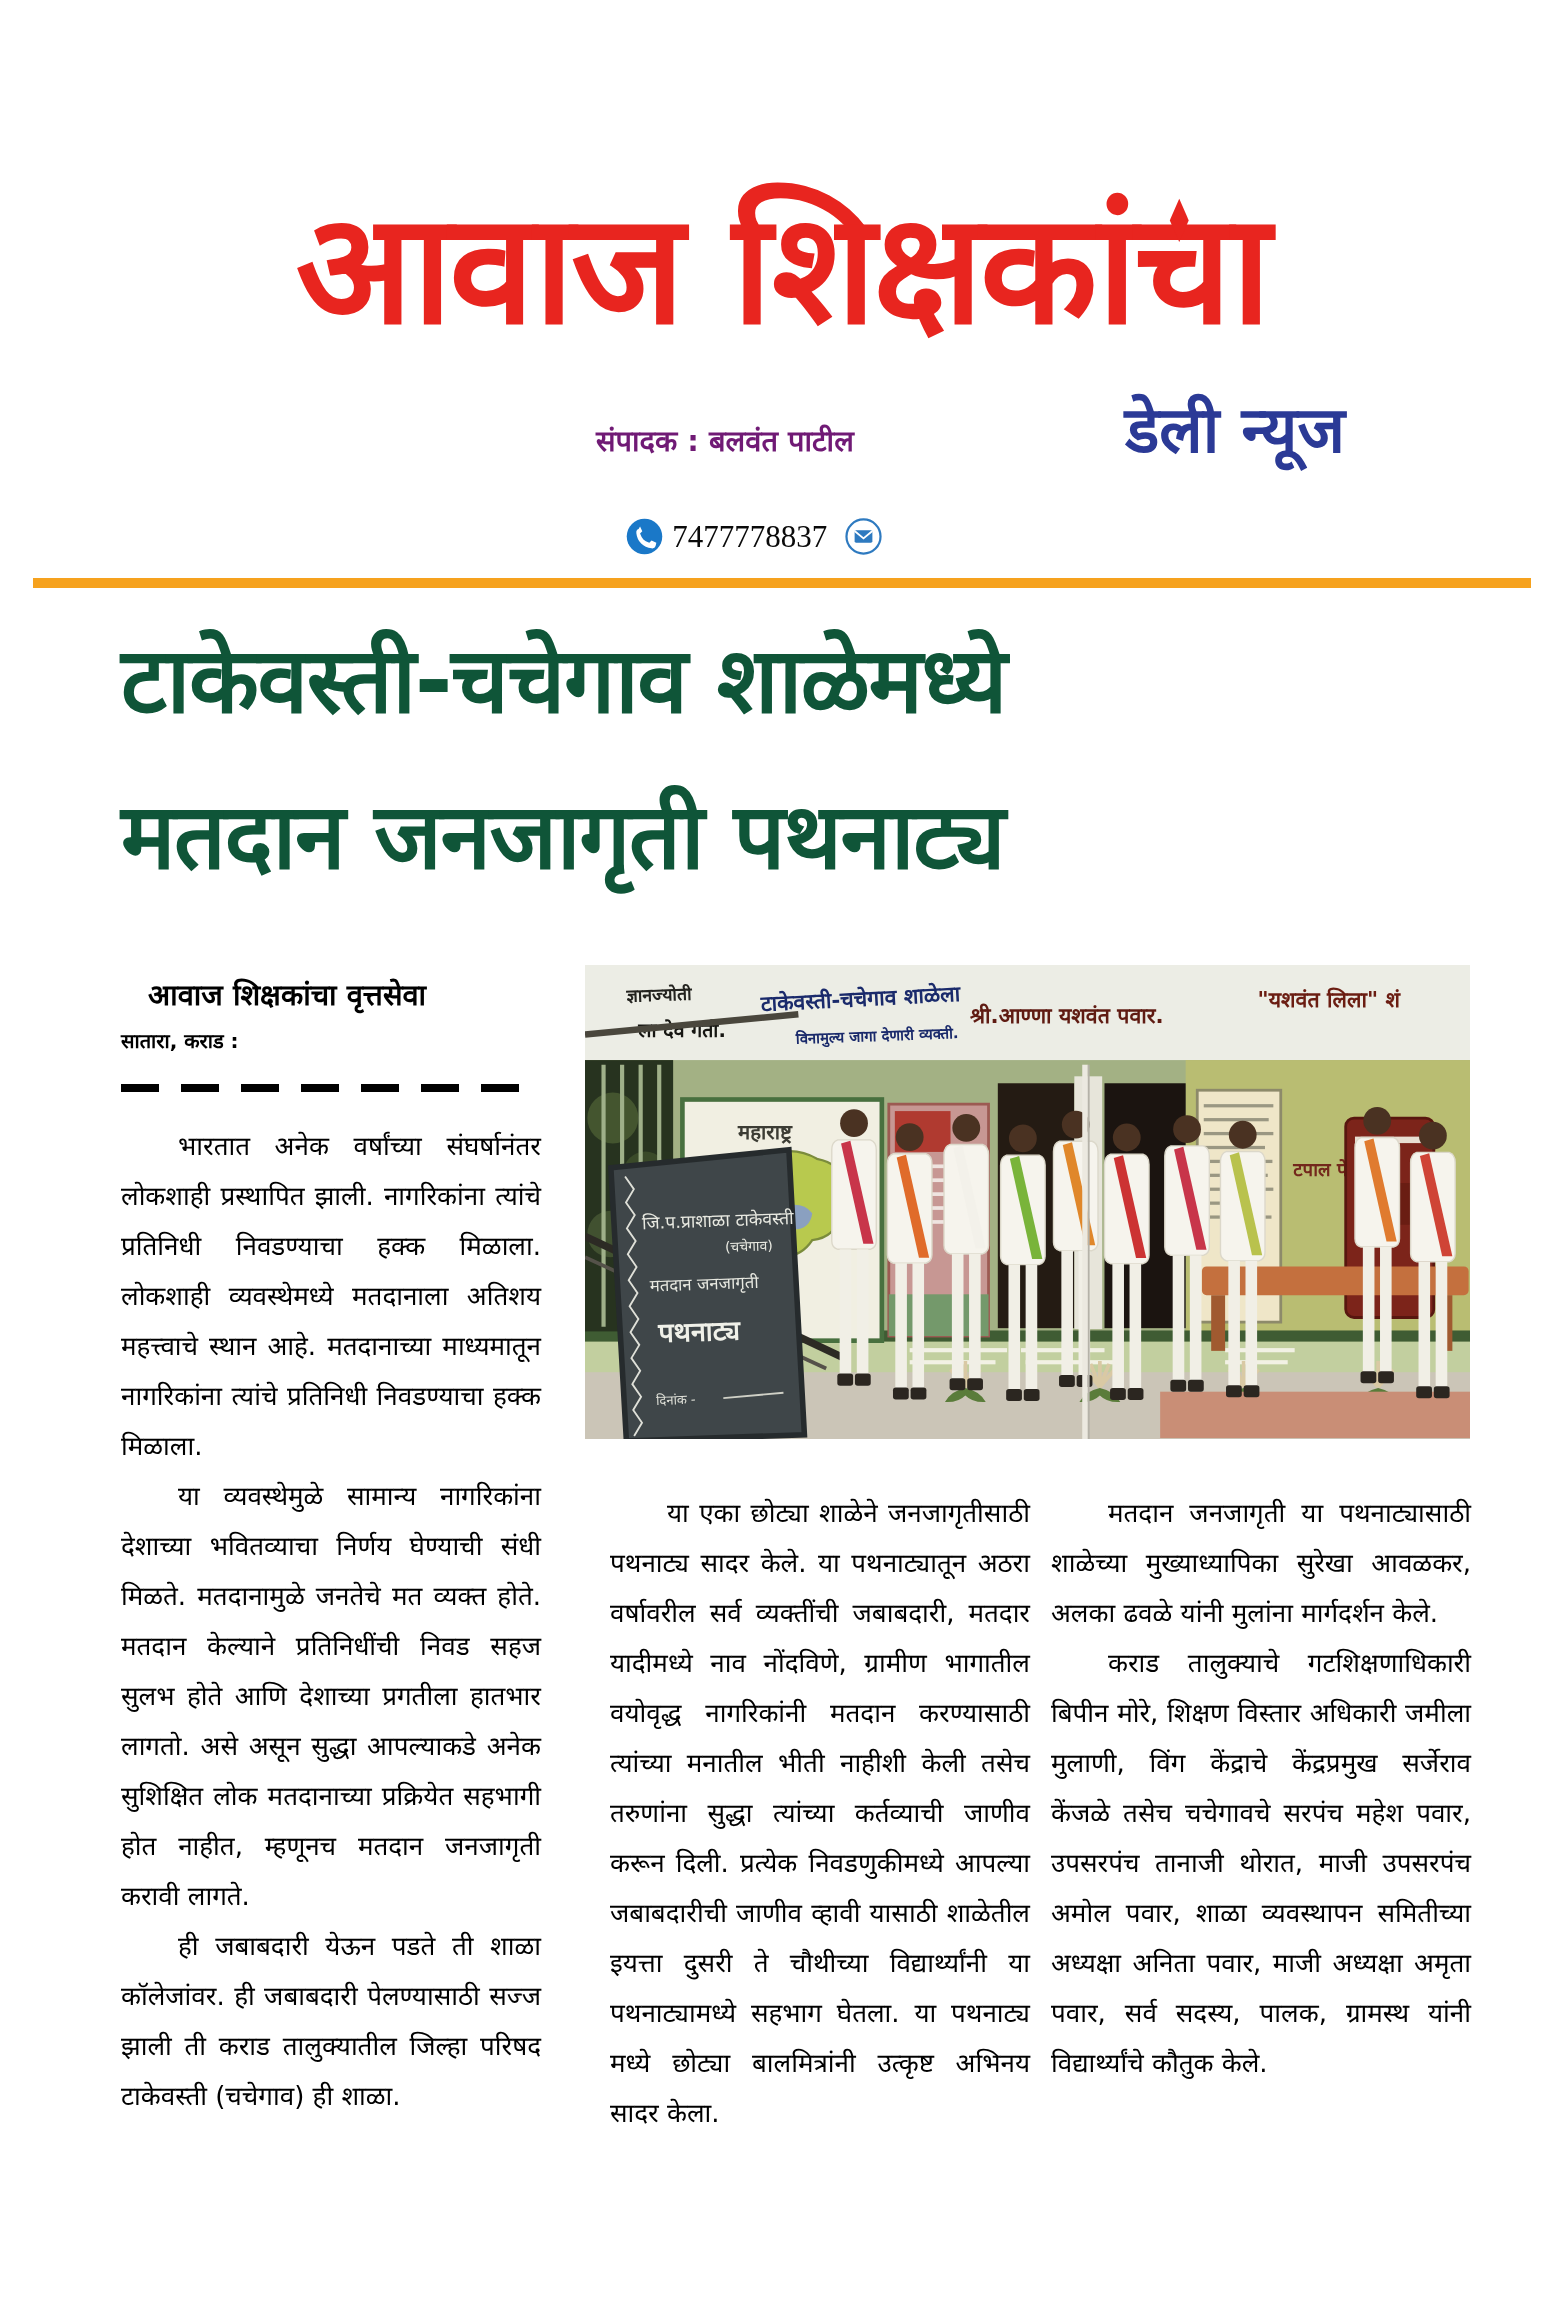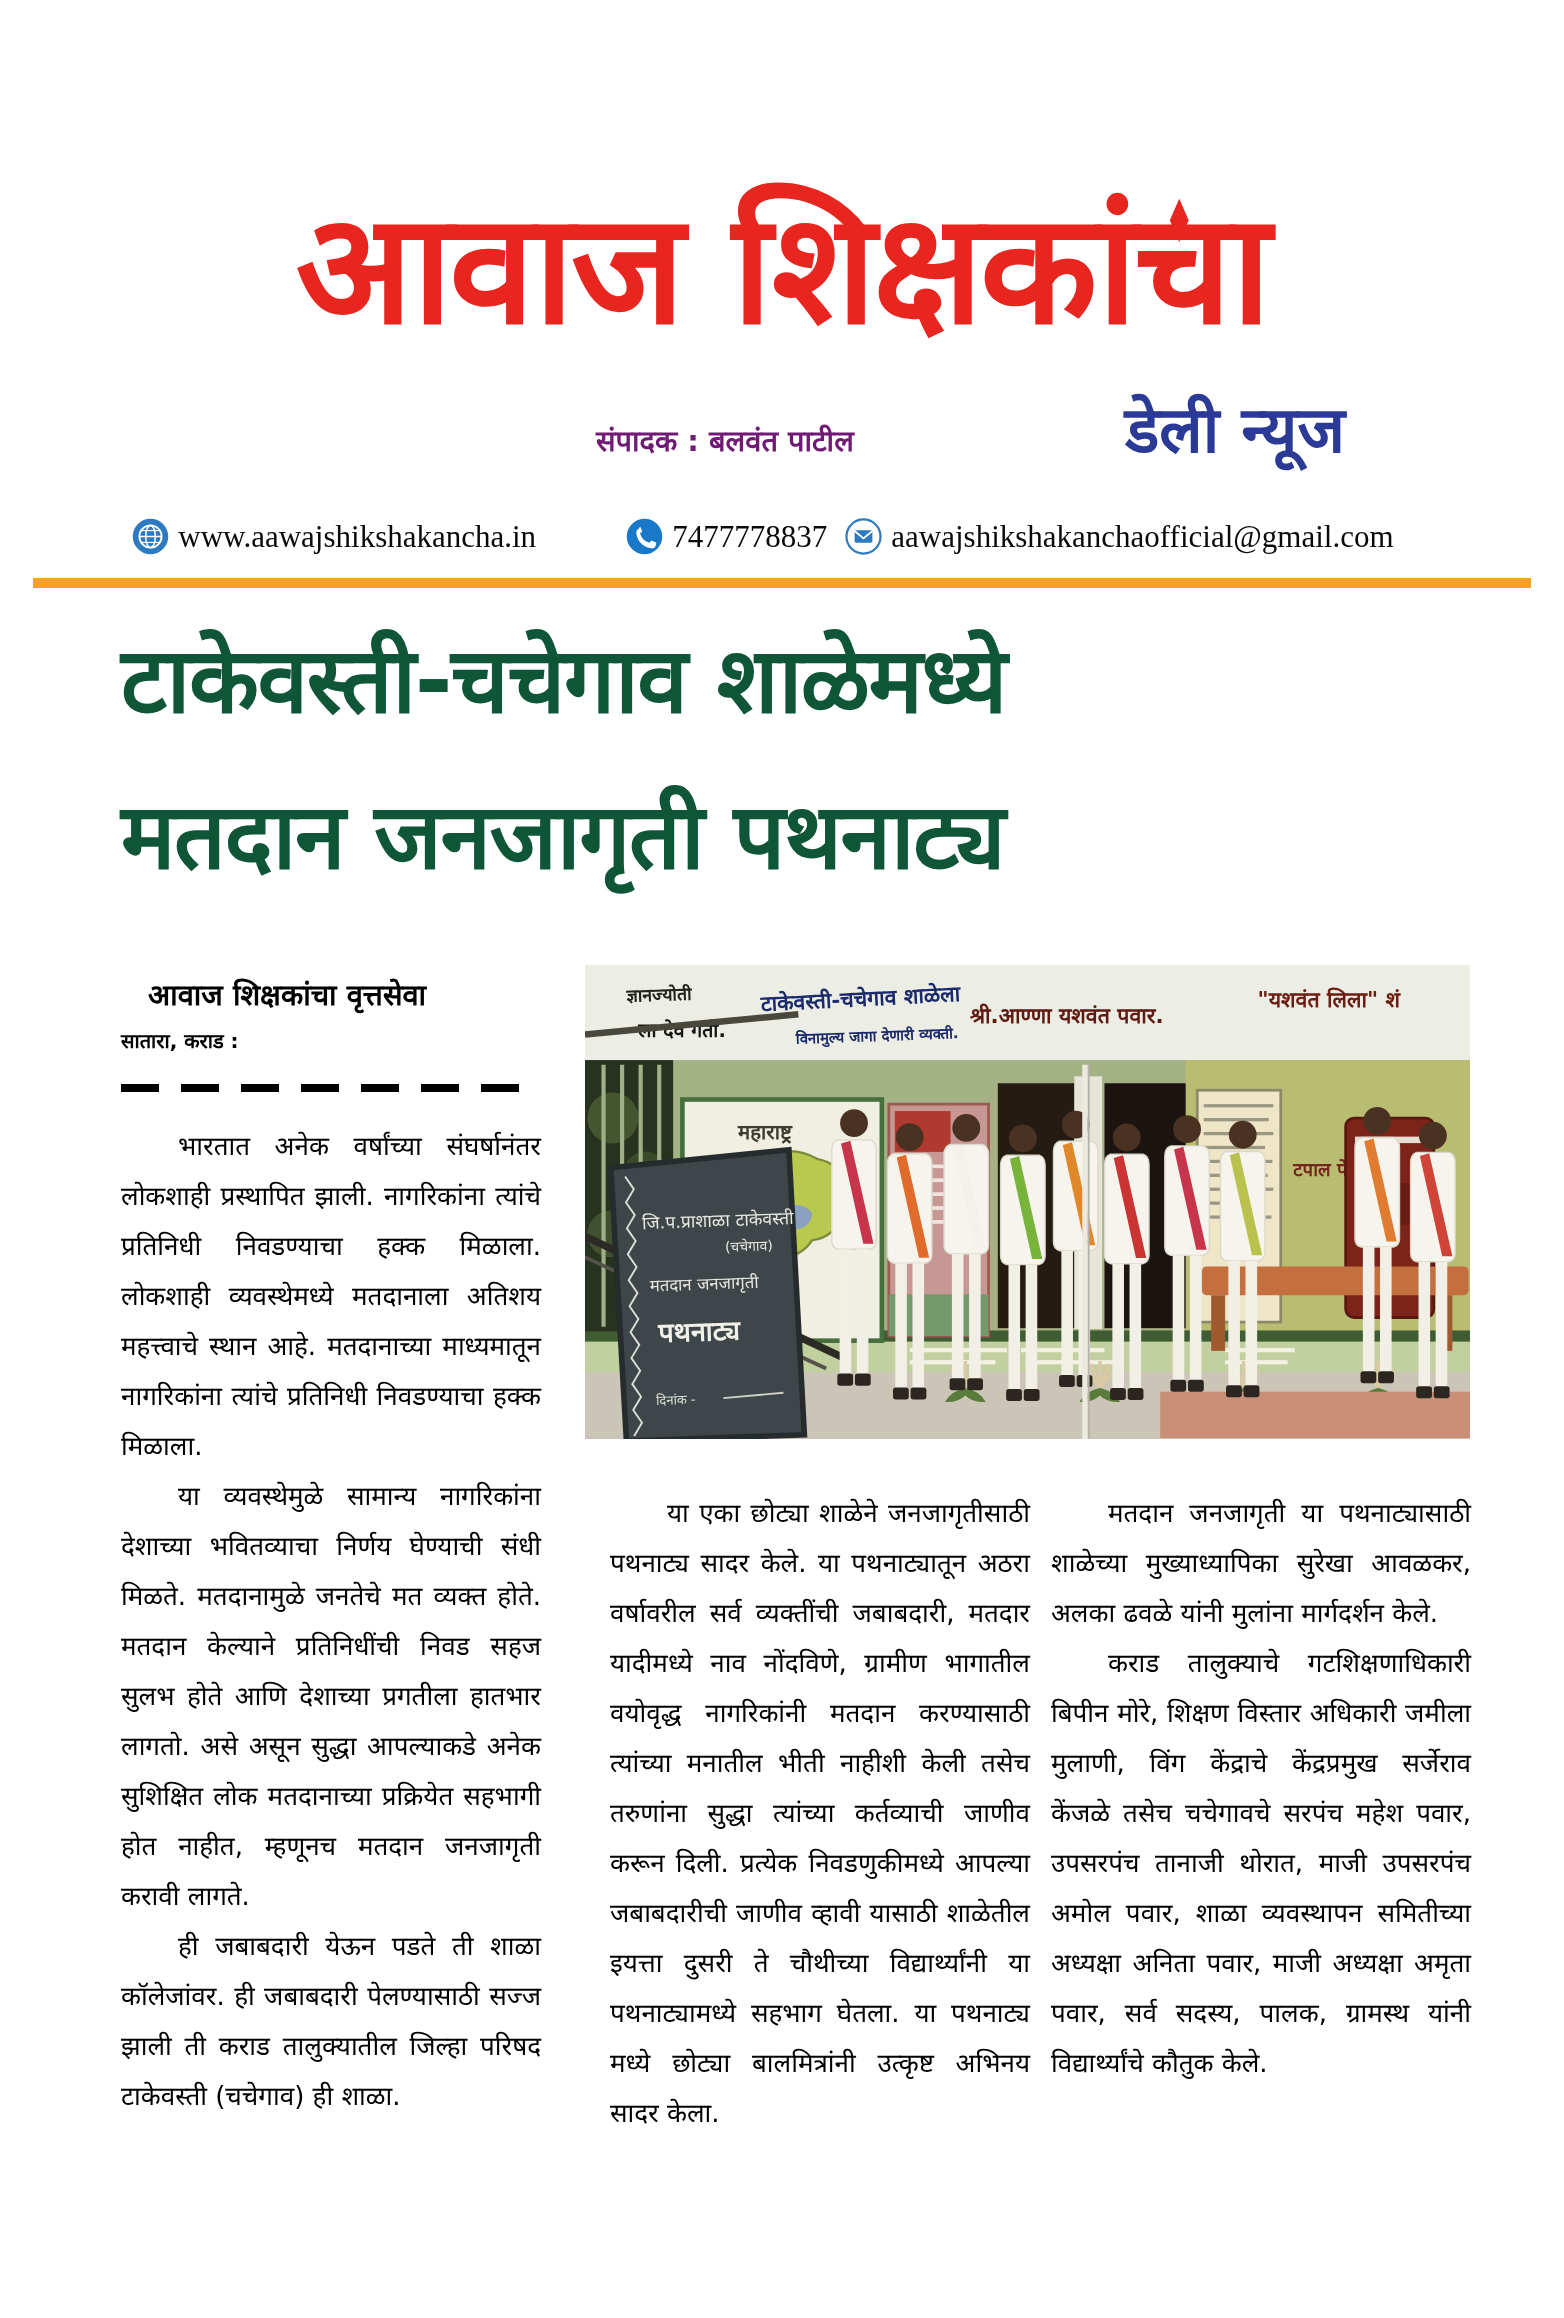--- a/index.html
+++ b/index.html
@@ -48,45 +48,33 @@
 <body>
 
 <div class="page">
 
 
   <div class="masthead-title">आवाज शिक्षकांचा</div>
   <div class="ornament">◆</div>
   <div class="editor-line">संपादक : बलवंत पाटील</div>
   <div class="edition">डेली न्यूज</div>
 
-  <div class="contact-item ci-1">
-    <svg viewBox="0 0 100 100">
-      <circle cx="50" cy="50" r="48" fill="#2e7ac0"></circle>
-      <circle cx="50" cy="50" r="30" fill="none" stroke="#fff" stroke-width="5"></circle>
-      <ellipse cx="50" cy="50" rx="13" ry="30" fill="none" stroke="#fff" stroke-width="4"></ellipse>
-      <line x1="20" y1="50" x2="80" y2="50" stroke="#fff" stroke-width="4"></line>
-      <line x1="24" y1="34" x2="76" y2="34" stroke="#fff" stroke-width="3"></line>
-      <line x1="24" y1="66" x2="76" y2="66" stroke="#fff" stroke-width="3"></line>
-    </svg>
-    <span>www.aawajshikshakancha.in</span>
-  </div>
   <div class="contact-item ci-2">
     <svg viewBox="0 0 100 100">
       <circle cx="50" cy="50" r="48" fill="#1a78c8"></circle>
       <path d="M34 30 q-7 2 -6 11 q2 17 13 28 q11 11 28 13 q9 1 11 -6 l2 -9 -13 -6 -6 6 q-11 -4 -16 -9 q-5 -5 -9 -16 l6 -6 -6 -13 z" fill="#fff"></path>
     </svg>
     <span>7477778837</span>
   </div>
   <div class="contact-item ci-3">
     <svg viewBox="0 0 100 100">
       <circle cx="50" cy="50" r="46" fill="#ffffff" stroke="#2e7ac0" stroke-width="6"></circle>
       <rect x="26" y="33" width="48" height="34" rx="4" fill="#2e7ac0"></rect>
       <path d="M26 35 L50 55 L74 35" fill="none" stroke="#fff" stroke-width="5"></path>
     </svg>
-    <span>aawajshikshakanchaofficial@gmail.com</span>
   </div>
 
   <div class="orange-bar"></div>
 
   <div class="headline">
     <div>टाकेवस्ती-चचेगाव शाळेमध्ये</div>
     <div>मतदान जनजागृती पथनाट्य</div>
   </div>
 
   <div class="photo">

